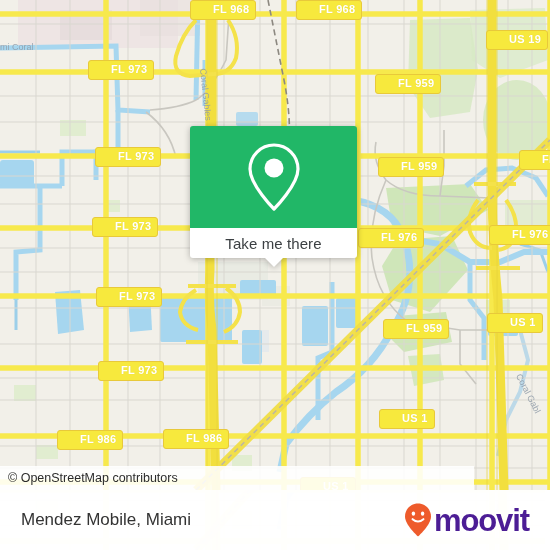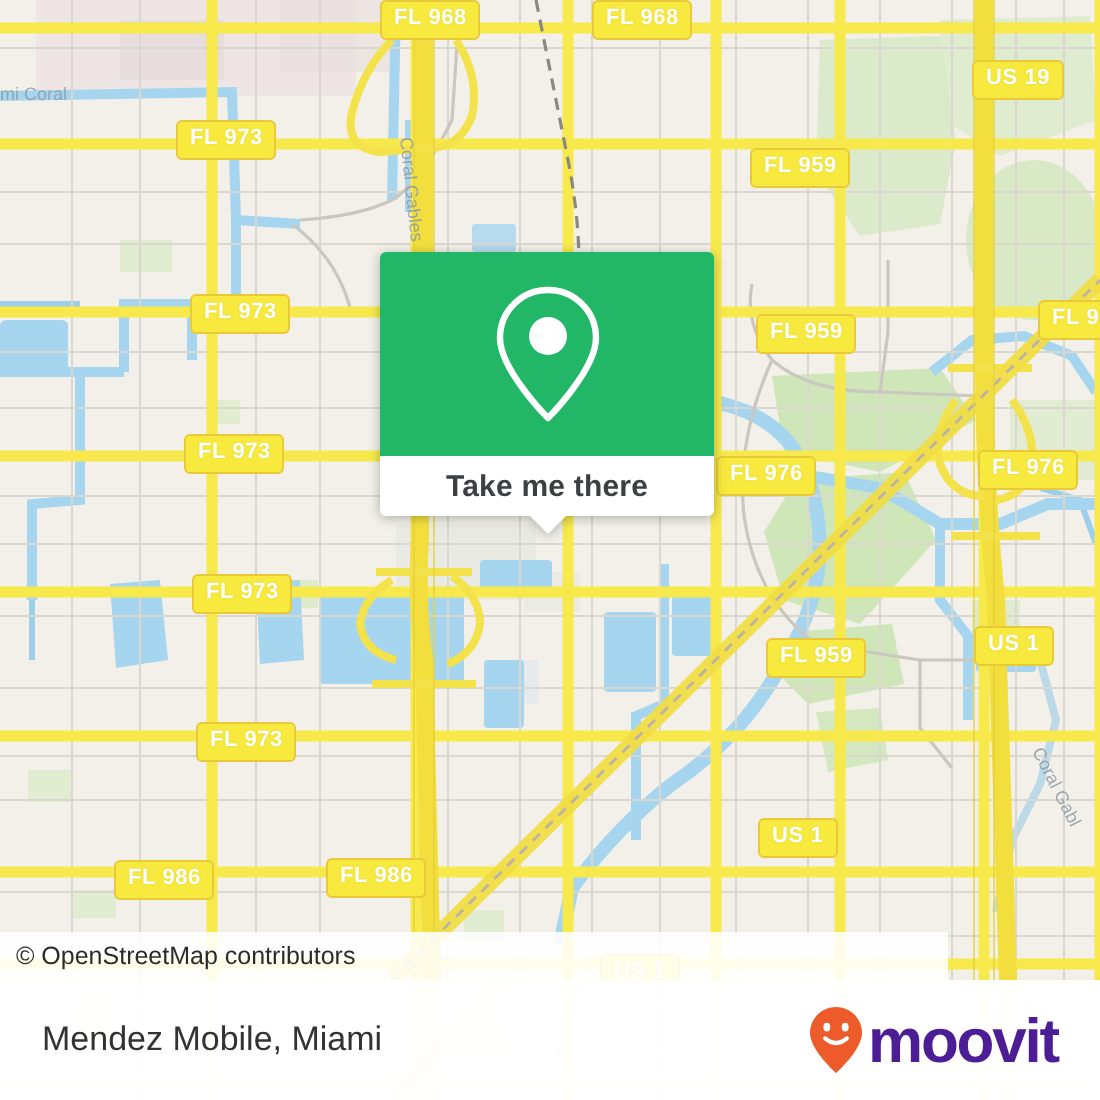--- a/index.html
+++ b/index.html
@@ -42,21 +42,21 @@
   .shield {
     position: absolute;
     background: #f7e93d;
     border: 1.5px solid #e8c93a;
     border-radius: 3px;
     color: #ffffff;
     font-family: "Liberation Sans", sans-serif;
     font-weight: bold;
     font-size: 11px;
     line-height: 13px;
-    padding: 2px 6px 3px 6px;
+    padding: 2px 6px 3px 22px;
     white-space: nowrap;
     letter-spacing: 0.3px;
     text-shadow: 0 0 1px rgba(180,160,20,.25);
     box-sizing: border-box;
   }
 
   
   .water-label {
     position: absolute;
     color: #8f9ba8;
@@ -98,21 +98,20 @@
     display: flex;
     align-items: center;
     justify-content: center;
   }
   #popup-label {
     color: #3c4043;
     font-family: "Liberation Sans", sans-serif;
     font-size: 15px;
     line-height: 15px;
     letter-spacing: .1px;
-    font-weight: bold;
   }
   #popup-tail {
     position: absolute;
     left: 74px;
     top: 131px;
     width: 0; height: 0;
     border-left: 10px solid transparent;
     border-right: 10px solid transparent;
     border-top: 10px solid #ffffff;
   }

